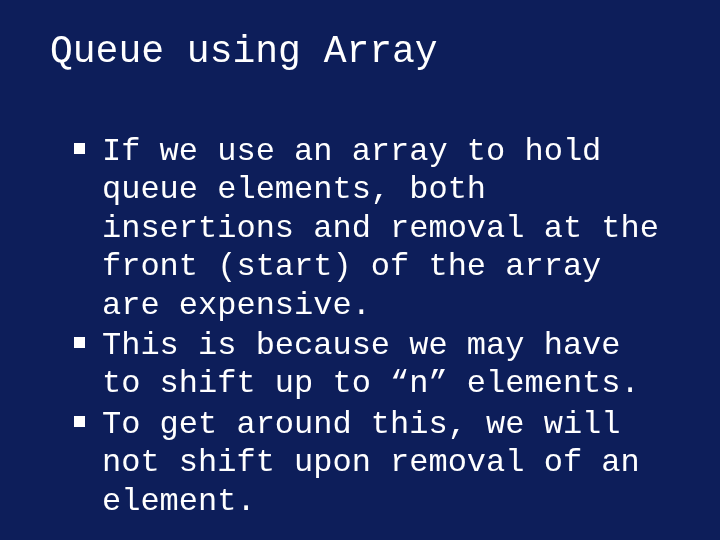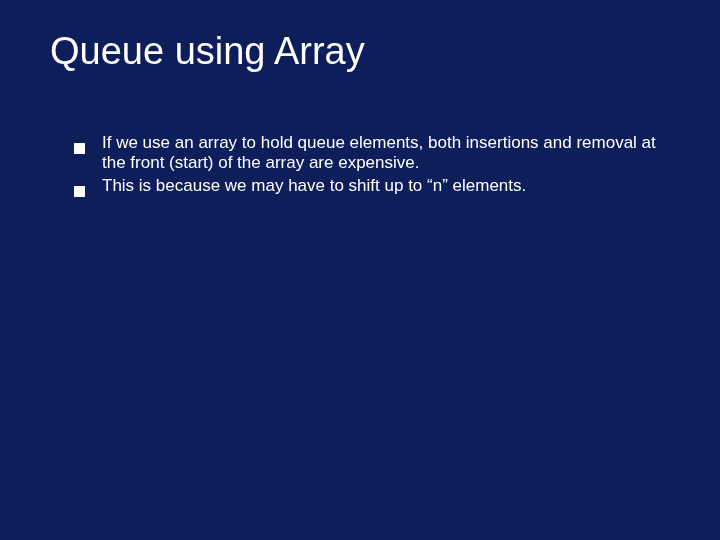--- a/index.html
+++ b/index.html
@@ -1,34 +1,34 @@
 <!DOCTYPE html>
 <html><head>
 <meta charset="utf-8">
 <style>
-  * { margin: 0; padding: 0; box-sizing: border-box; }
+  * { margin: 0; padding: 0; box-sizing: border-box; font-family: Liberation Mono, monospace; }
   html, body { width: 720px; height: 540px; }
   body {
     background: #0d1e5a;
     color: #ffffff;
     font-family: Arial, Helvetica, sans-serif;
     padding: 30px 50px 30px 50px;
   }
   .title {
     font-size: 38px;
     font-weight: normal;
     margin-bottom: 60px;
   }
   .bullets {
     list-style: none;
     padding-left: 24px;
   }
   .bullets li {
     position: relative;
-    font-size: 17px;
+    font-size: 32px;
     line-height: 1.2;
     padding-left: 28px;
     margin-bottom: 2px;
   }
   .bullets li::before {
     content: "";
     position: absolute;
     left: 0;
     top: 10px;
     width: 11px;
@@ -37,13 +37,14 @@
   }
 </style>
 </head>
 <body>
 
 <h1 class="title">Queue using Array</h1>
 
 <ul class="bullets">
   <li>If we use an array to hold queue elements, both insertions and removal at the front (start) of the array are expensive.</li>
   <li>This is because we may have to shift up to “n” elements.</li>
+  <li>To get around this, we will not shift upon removal of an element.</li>
 </ul>
 
 </body></html>

